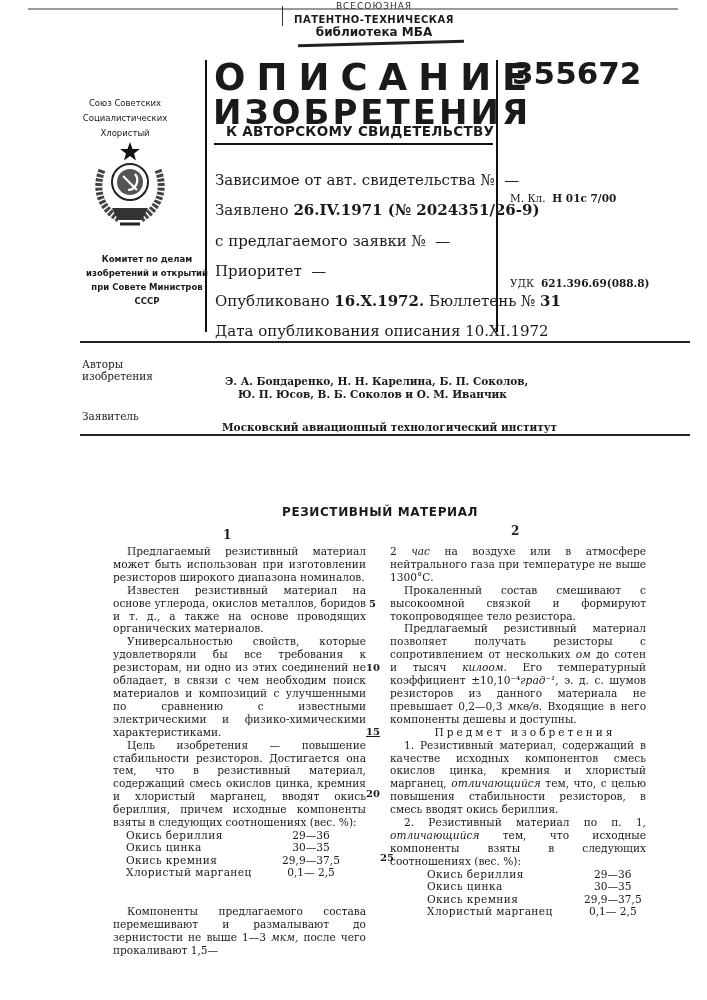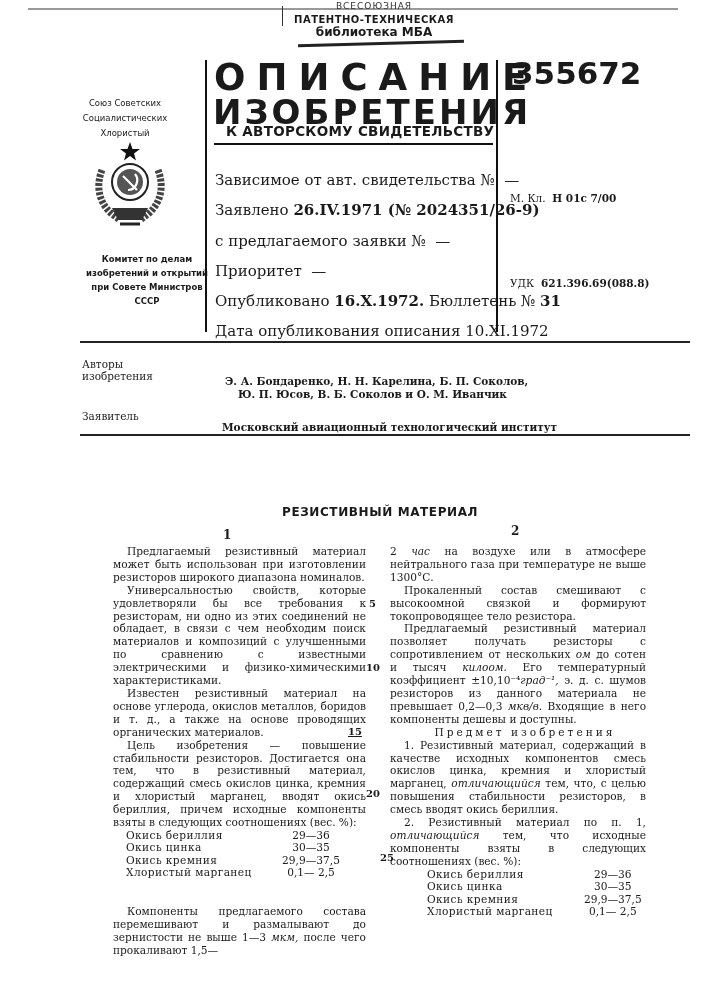--- a/index.html
+++ b/index.html
@@ -127,28 +127,28 @@
 <div class="applicant">Московский авиационный технологический институт</div>
 <div class="hr2"></div>
 
 <div class="doc-title">РЕЗИСТИВНЫЙ МАТЕРИАЛ</div>
 
 <div class="colnum" style="left:223px; top:528px;">1</div>
 <div class="colnum" style="left:511px; top:524px;">2</div>
 
 <div class="lineno" style="top:598px;">5</div>
 <div class="lineno" style="top:662px; left:366px;">10</div>
-<div class="lineno" style="top:726px; left:348px;text-decoration:underline;">15</div>
+<div class="lineno" style="top:726px; left:366px;text-decoration:underline;">15</div>
 <div class="lineno" style="top:788px; left:366px;">20</div>
 <div class="lineno" style="top:852px; left:380px;">25</div>
 
 <div class="col left-col">
   <p>Предлагаемый резистивный материал может быть использован при изготовлении резисторов широкого диапазона номиналов.</p>
+  <p>Известен резистивный материал на основе углерода, окислов металлов, боридов и т. д., а также на основе проводящих органических материалов.</p>
   <p>Универсальностью свойств, которые удовлетворяли бы все требования к резисторам, ни одно из этих соединений не обладает, в связи с чем необходим поиск материалов и композиций с улучшенными по сравнению с известными электрическими и физико-химическими характеристиками.</p>
-  <p>Известен резистивный материал на основе углерода, окислов металлов, боридов и т. д., а также на основе проводящих органических материалов.</p>
   <p>Цель изобретения — повышение стабильности резисторов. Достигается она тем, что в резистивный материал, содержащий смесь окислов цинка, кремния и хлористый марганец, вводят окись бериллия, причем исходные компоненты взяты в следующих соотношениях (вес. %):</p>
   <table class="tbl">
     <tbody>
         <tr>
           <td class="name">Окись бериллия</td>
           <td class="val">29—36</td>
         </tr>
     <tr>
           <td class="name">Окись цинка</td>
           <td class="val">30—35</td>

